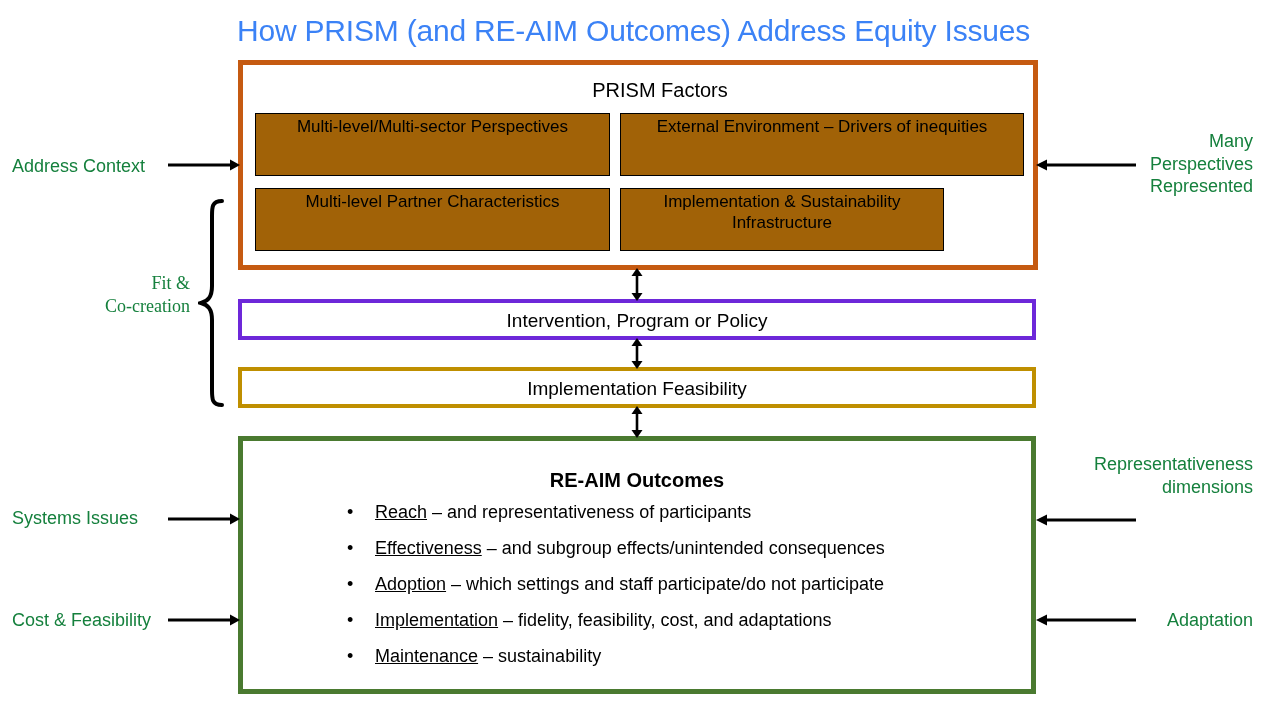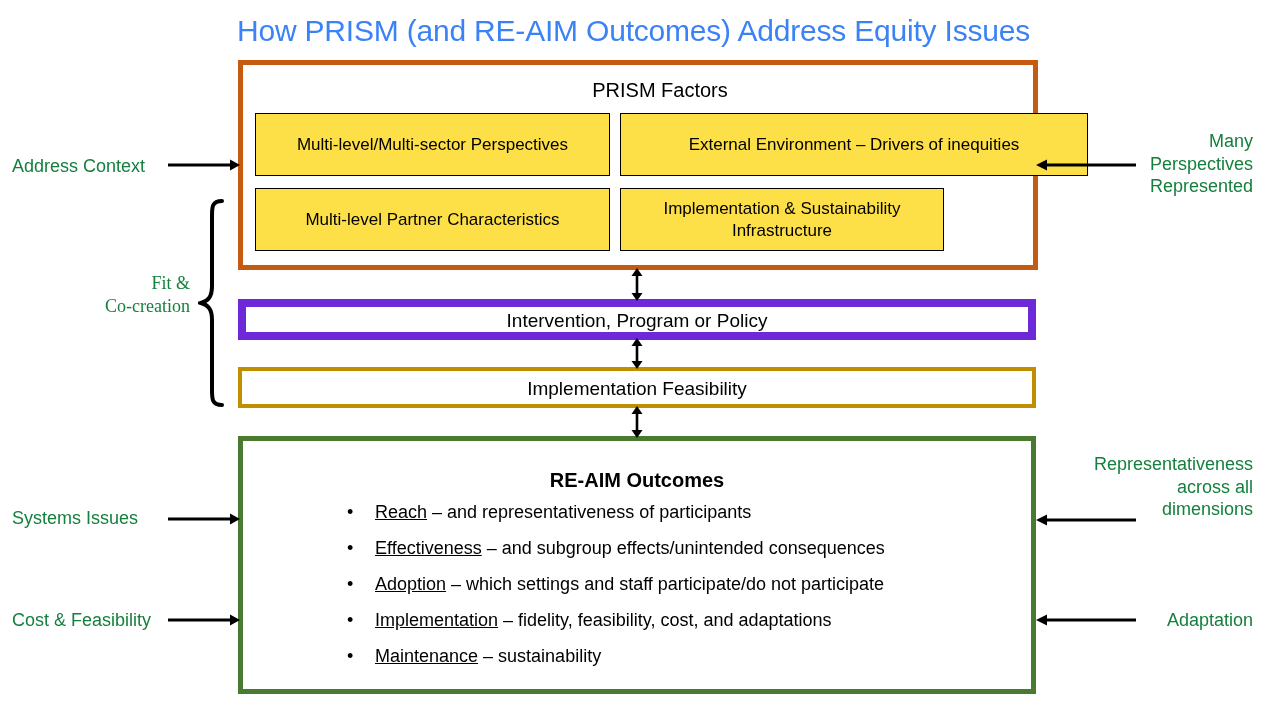--- a/index.html
+++ b/index.html
@@ -43,21 +43,21 @@
     top: 60px;
     width: 800px;
     height: 210px;
     border: 5px solid #C55A11;
   }
   #intervention-box {
     left: 238px;
     top: 299px;
     width: 798px;
     height: 41px;
-    border: 8px solid #6d28d9;
+    border: 4px solid #6d28d9;
   }
   #strategies-box {
     left: 238px;
     top: 367px;
     width: 798px;
     height: 41px;
     border: 4px solid #BF8F00;
   }
   #reaim-box {
     left: 238px;
@@ -85,32 +85,31 @@
     right: 0;
     top: 14px;
     text-align: center;
     font-size: 20px;
     font-weight: normal;
     padding-left: 44px;
   }
   .prism-cell {
     position: absolute;
     border: 1.5px solid #000;
-    background: #fde047;
+    background: #a16207;
     box-sizing: border-box;
     display: flex;
-    align-items: center;
     justify-content: center;
     text-align: center;
     font-size: 17px;
     line-height: 1.25;
     padding: 2px 8px;
   }
   #cell-r1c1 { left: 12px;  top: 48px;  width: 355px; height: 63px; }
-  #cell-r1c2 { left: 377px; top: 48px;  width: 468px; height: 63px; }
+  #cell-r1c2 { left: 377px; top: 48px;  width: 404px; height: 63px; }
   #cell-r2c1 { left: 12px;  top: 123px; width: 355px; height: 63px; }
   #cell-r2c2 { left: 377px; top: 123px; width: 324px; height: 63px; }
 
   
   #reaim-heading {
     position: absolute;
     left: 0;
     right: 0;
     top: 28px;
     text-align: center;
@@ -303,21 +302,20 @@
   </div>
   <div class="h-arrow" style="left:1036px; top:158px; width:100px;">
     <svg width="100" height="14" viewBox="0 0 100 14">
       <line x1="100" y1="7" x2="10" y2="7" stroke="#000" stroke-width="2.8"></line>
       <polygon points="0,7 11,1.5 11,12.5" fill="#000"></polygon>
     </svg>
   </div>
 
   <div class="side-label right" style="left:1085px; top:453px; width:168px;">
     <div>Representativeness</div>
-    <div>across all</div>
     <div>dimensions</div>
   </div>
   <div class="h-arrow" style="left:1036px; top:513px; width:100px;">
     <svg width="100" height="14" viewBox="0 0 100 14">
       <line x1="100" y1="7" x2="10" y2="7" stroke="#000" stroke-width="2.8"></line>
       <polygon points="0,7 11,1.5 11,12.5" fill="#000"></polygon>
     </svg>
   </div>
 
   <div class="side-label right" style="left:1085px; top:609px; width:168px;">Adaptation</div>

